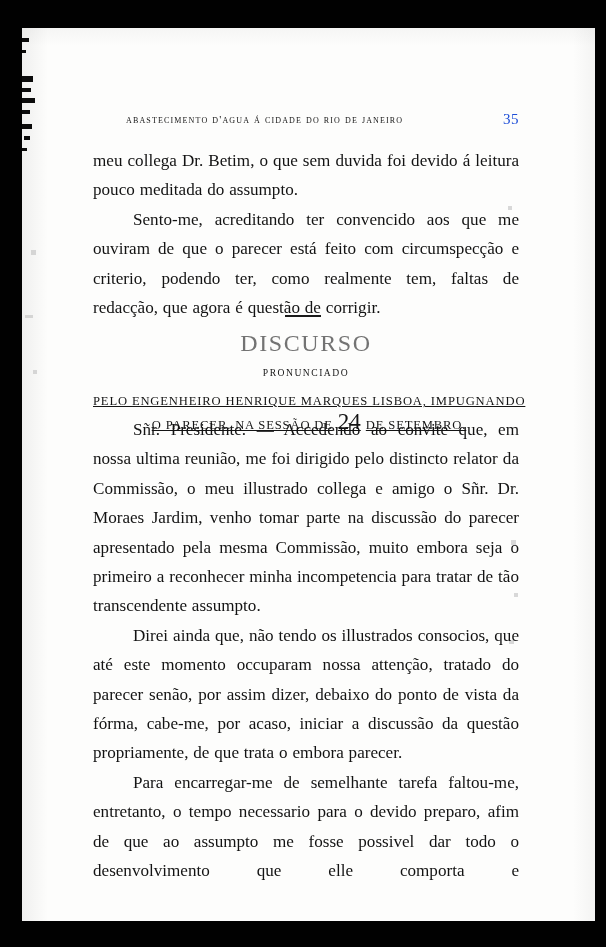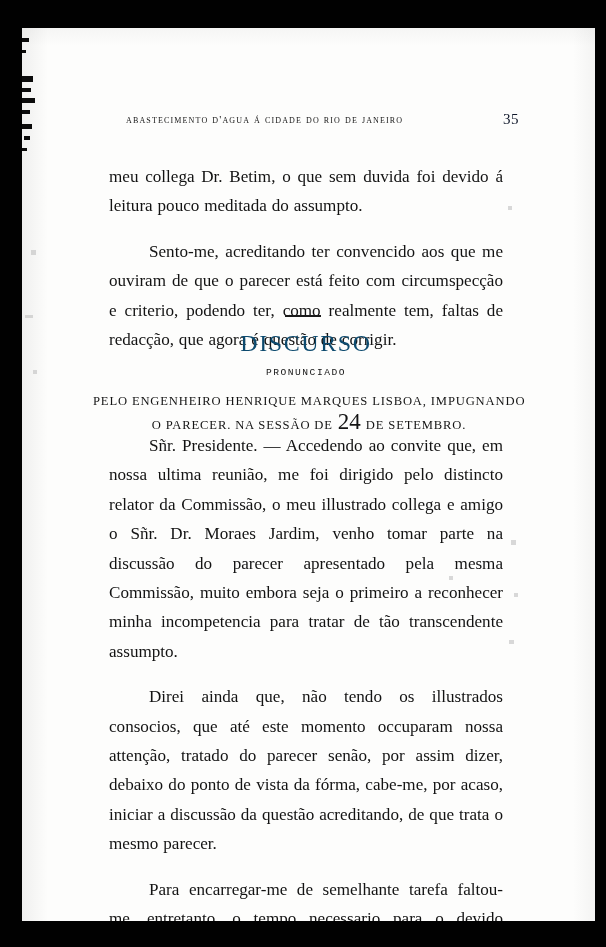--- a/index.html
+++ b/index.html
@@ -84,32 +84,32 @@
     letter-spacing: 1.15px;
     color: #151515;
     font-variant: small-caps;
     text-transform: lowercase;
   }
   #running-head-folio {
     position: absolute;
     right: 0;
     top: -2px;
     font-size: 15px;
-    color: #0f172a;
+    color: #1d4ed8;
     letter-spacing: .5px;
   }
 
   
   .body-block {
     position: absolute;
     left: 0;
     width: 426px;
   }
   .body-par {
-    margin: 16px;
+    margin: 0;
     font-size: 17.1px;
     line-height: 29.4px;
     color: #131313;
     text-align: justify;
     text-align-last: left;
     word-spacing: .6px;
   }
   .body-par.indented {
     text-indent: 40px;
   }
@@ -132,37 +132,37 @@
   #discourse-heading {
     position: absolute;
     left: 0;
     top: 300px;
     width: 426px;
     text-align: center;
   }
   #discourse-title {
     font-size: 24px;
     letter-spacing: 1.6px;
-    color: #0c4a6e;
+    color: #737373;
     line-height: 30px;
   }
   #discourse-kicker {
     font-size: 9.6px;
     letter-spacing: 1.5px;
     color: #161616;
     line-height: 22px;
     margin-top: 4px;
-    font-family: Liberation Mono, monospace;
   }
   #attribution {
     margin-top: 8px;
     font-size: 12.6px;
     letter-spacing: .85px;
     color: #141414;
     line-height: 19.5px;
+    text-decoration: underline;
   }
   #attribution .session-number {
     font-size: 23px;
     letter-spacing: 0;
   }
   .attrib-line { display: block; white-space: nowrap; }
   .attrib-line.second { padding-left: 6px; }
 </style>
 </head>
 <body>
@@ -209,19 +209,19 @@
         <div id="discourse-title">DISCURSO</div>
         <div id="discourse-kicker">PRONUNCIADO</div>
         <div id="attribution">
           <span class="attrib-line">PELO ENGENHEIRO HENRIQUE MARQUES LISBOA, IMPUGNANDO</span>
           <span class="attrib-line second"><span>O PARECER. NA SESSÃO DE</span><span class="session-number" style="margin: 0px 5px;">24</span><span>DE SETEMBRO.</span></span>
         </div>
       </div>
 
       <div class="body-block" style="top:387px;">
         <p class="body-par indented">Sñr. Presidente. — Accedendo ao convite que, em nossa ultima reunião, me foi dirigido pelo distincto relator da Commissão, o meu illustrado collega e amigo o Sñr. Dr. Moraes Jardim, venho tomar parte na discussão do parecer apresentado pela mesma Commissão, muito embora seja o primeiro a reconhecer minha incompetencia para tratar de tão transcendente assumpto.</p>
-        <p class="body-par indented">Direi ainda que, não tendo os illustrados consocios, que até este momento occuparam nossa attenção, tratado do parecer senão, por assim dizer, debaixo do ponto de vista da fórma, cabe-me, por acaso, iniciar a discussão da questão acreditando, de que trata o mesmo parecer.</p>
+        <p class="body-par indented">Direi ainda que, não tendo os illustrados consocios, que até este momento occuparam nossa attenção, tratado do parecer senão, por assim dizer, debaixo do ponto de vista da fórma, cabe-me, por acaso, iniciar a discussão da questão propriamente, de que trata o embora parecer.</p>
         <p class="body-par indented last-clipped">Para encarregar-me de semelhante tarefa faltou-me, entretanto, o tempo necessario para o devido preparo, afim de que ao assumpto me fosse possivel dar todo o desenvolvimento que elle comporta e</p>
       </div>
 
     </div>
   </div>
 </div>
 
 </body></html>

